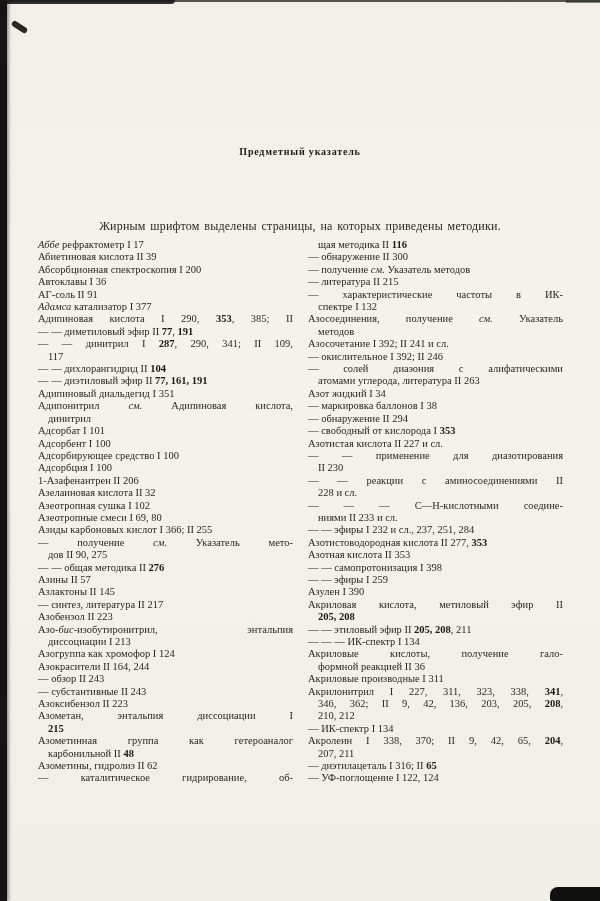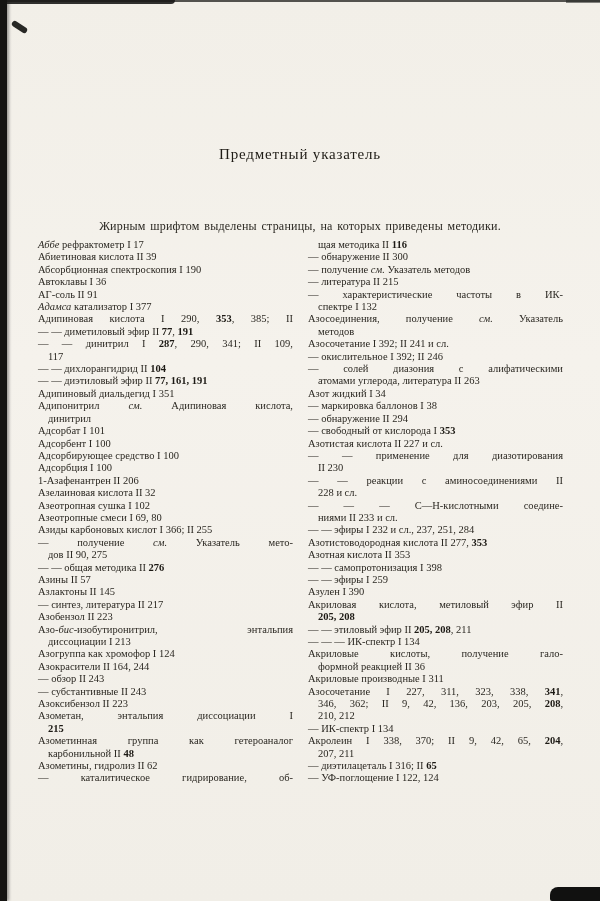--- a/index.html
+++ b/index.html
@@ -38,21 +38,21 @@
     background: #242422; opacity: .55;
   }
   .blob-bottomright {
     position: absolute; right: 0; bottom: 0; width: 50px; height: 14px;
     background: #111110; border-radius: 8px 0 0 2px;
   }
   
   .page-title {
     position: absolute; top: 146px; left: 0; width: 100%;
     text-align: center;
-    font-weight: normal; font-size: 15px; letter-spacing: .8px;
+    font-weight: bold; font-size: 10px; letter-spacing: .8px;
     color: #1f1c16;
   }
   .legend-note {
     position: absolute; top: 219px; left: 50px; width: 500px;
     text-align: center;
     font-size: 12px; letter-spacing: .2px; word-spacing: 1.5px;
     color: #2b2822;
   }
   .columns {
     position: absolute; top: 239px; left: 38px; width: 525px;
@@ -81,21 +81,21 @@
   <div class="corner-topright"></div>
   <div class="blob-bottomright"></div>
 
   <div class="page-title">Предметный указатель</div>
   <div class="legend-note">Жирным шрифтом выделены страницы, на которых приведены методики.</div>
 
   <div class="columns">
     <div class="col">
         <div class="iline"><span class="it">Аббе</span><span> рефрактометр I 17</span></div>
         <div class="iline"><span>Абиетиновая кислота II 39</span></div>
-        <div class="iline"><span>Абсорбционная спектроскопия I 190</span></div>
+        <div class="iline"><span>Абсорбционная спектроскопия I 200</span></div>
         <div class="iline"><span>Автоклавы I 36</span></div>
         <div class="iline"><span>АГ-соль II 91</span></div>
         <div class="iline"><span class="it">Адамса</span><span> катализатор I 377</span></div>
         <div class="iline just"><span>Адипиновая кислота I 290, </span><span class="b">353</span><span>, 385; II</span></div>
         <div class="iline"><span>— — диметиловый эфир II </span><span class="b">77</span><span>, </span><span class="b">191</span></div>
         <div class="iline just"><span>— — динитрил I </span><span class="b">287</span><span>, 290, 341; II 109,</span></div>
         <div class="iline ind"><span>117</span></div>
         <div class="iline"><span>— — дихлорангидрид II </span><span class="b">104</span></div>
         <div class="iline"><span>— — диэтиловый эфир II </span><span class="b">77, 161, 191</span></div>
         <div class="iline"><span>Адипиновый диальдегид I 351</span></div>
@@ -161,21 +161,21 @@
         <div class="iline"><span>— — самопротонизация I 398</span></div>
         <div class="iline"><span>— — эфиры I 259</span></div>
         <div class="iline"><span>Азулен I 390</span></div>
         <div class="iline just"><span>Акриловая кислота, метиловый эфир II</span></div>
         <div class="iline ind"><span class="b">205, 208</span></div>
         <div class="iline"><span>— — этиловый эфир II </span><span class="b">205, 208</span><span>, 211</span></div>
         <div class="iline"><span>— — — ИК-спектр I 134</span></div>
         <div class="iline just"><span>Акриловые кислоты, получение гало-</span></div>
         <div class="iline ind"><span>формной реакцией II 36</span></div>
         <div class="iline"><span>Акриловые производные I 311</span></div>
-        <div class="iline just"><span>Азосочетание I 227, 311, 323, 338, </span><span class="b">341</span><span>,</span></div>
+        <div class="iline just"><span>Акрилонитрил I 227, 311, 323, 338, </span><span class="b">341</span><span>,</span></div>
         <div class="iline ind just"><span>346, 362; II 9, 42, 136, 203, 205, </span><span class="b">208</span><span>,</span></div>
         <div class="iline ind"><span>210, 212</span></div>
         <div class="iline"><span>— ИК-спектр I 134</span></div>
         <div class="iline just"><span>Акролеин I 338, 370; II 9, 42, 65, </span><span class="b">204</span><span>,</span></div>
         <div class="iline ind"><span>207, 211</span></div>
         <div class="iline"><span>— диэтилацеталь I 316; II </span><span class="b">65</span></div>
         <div class="iline"><span>— УФ-поглощение I 122, 124</span></div>
       </div>
   </div>
 

